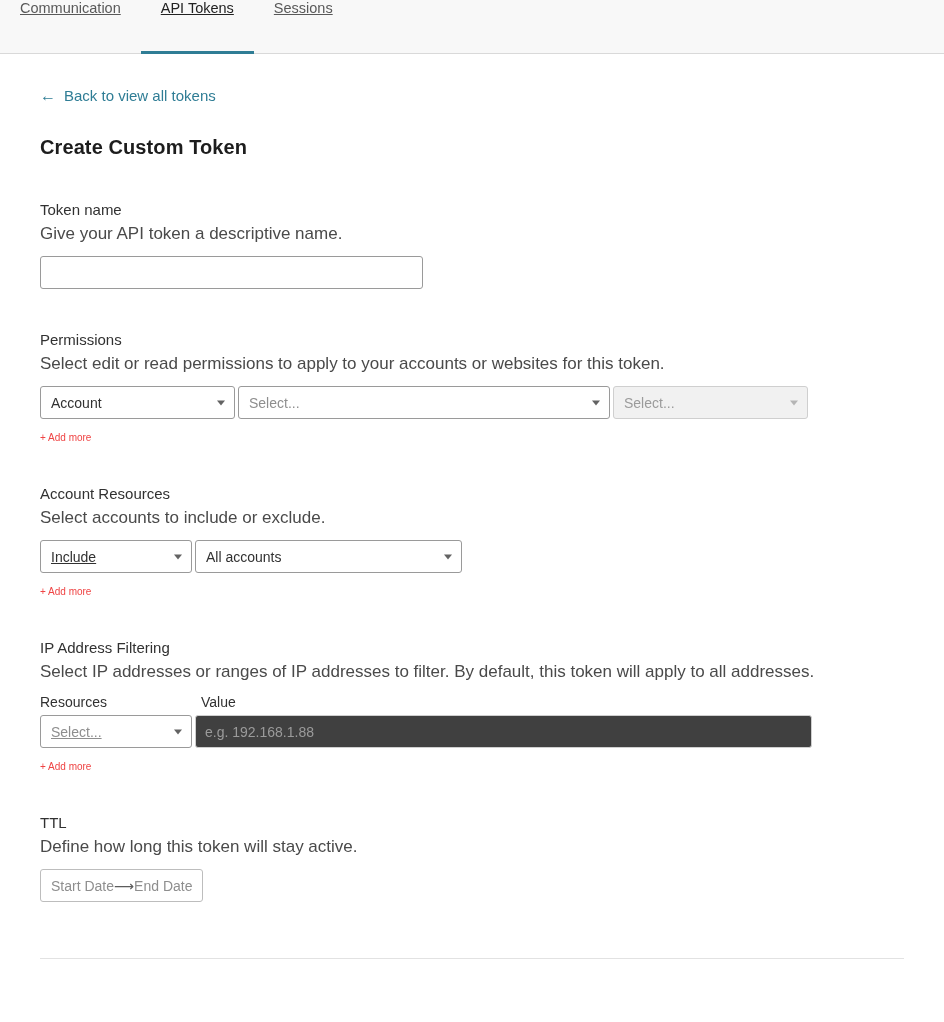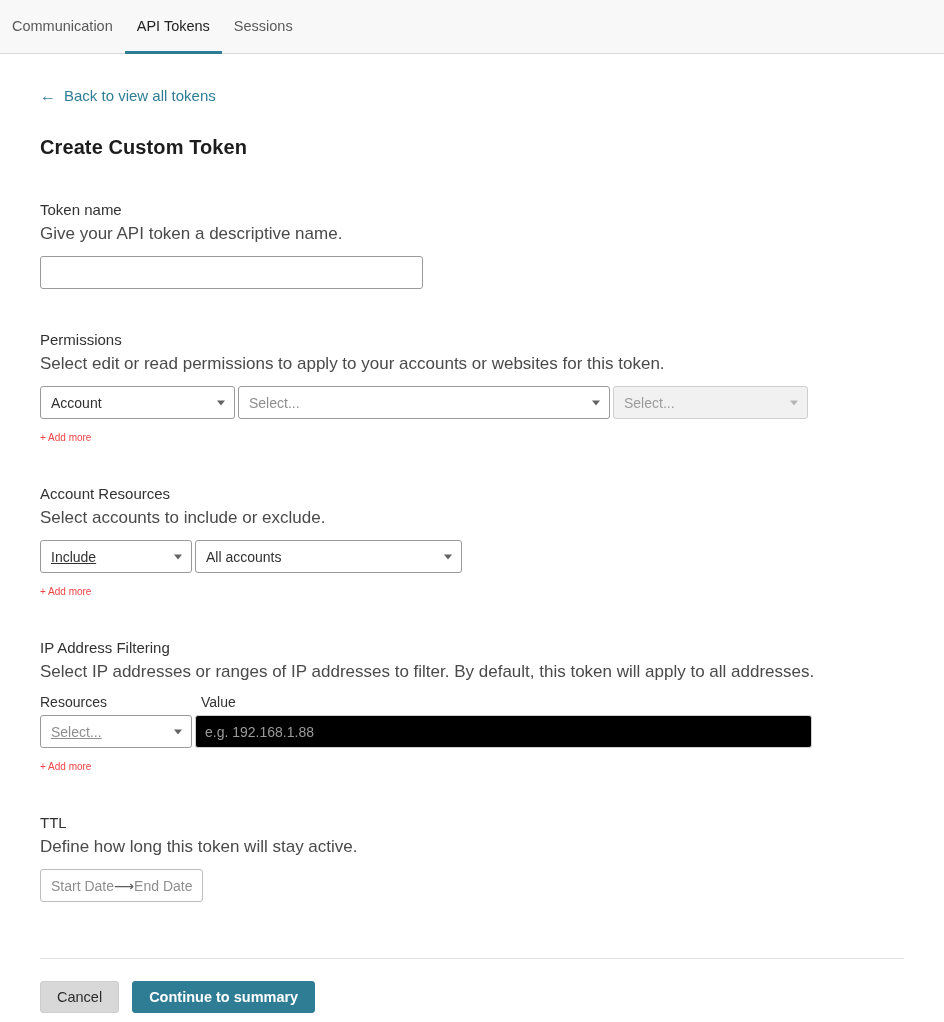--- a/index.html
+++ b/index.html
@@ -20,28 +20,29 @@
   .tabbar {
     height: 54px;
     background: #f8f8f8;
     border-bottom: 1px solid #d9d9d9;
     display: flex;
     align-items: stretch;
     padding-left: 0;
   }
   .tab {
     display: flex;
-    align-items: center;
-    padding: 0 12px;
+    align-items: flex-start;
+    padding: 0 20px;
     font-size: 14.5px;
     color: #595959;
     cursor: pointer;
     border-bottom: 3px solid transparent;
     margin-bottom: -1px;
     white-space: nowrap;
+    text-decoration: underline;
   }
   .tab.active {
     color: #222;
     border-bottom-color: #2f7d95;
     font-weight: 400;
   }
 
   
   .content {
     padding: 0 40px;
@@ -86,21 +87,21 @@
     border-radius: 3px;
     background: #fff;
     padding: 0 9px;
     font-size: 14px;
     font-family: "Liberation Sans", sans-serif;
     color: #313131;
     outline: none;
   }
   .text-input.wide {
     width: 617px;
-    background: #000000;
+    background: #404040;
     border: 1px solid #cfcfcf;
     color: #8c8c8c;
   }
   .text-input.wide::placeholder { color: #9b9b9b; }
 
   .row { display: flex; align-items: center; gap: 3px; }
 
   .select {
     position: relative;
     height: 33px;
@@ -293,18 +294,14 @@
     <div class="section-desc">Define how long this token will stay active.</div>
     <div class="daterange">
       <span>Start Date</span>
       <span class="arrow">⟶</span>
       <span>End Date</span>
     </div>
   </div>
 
   <div class="divider"></div>
 
-  <div class="footer">
-    <div class="btn btn-secondary">Cancel</div>
-    <div class="btn btn-primary">Continue to summary</div>
-  </div>
 
 </div>
 
 </body></html>

